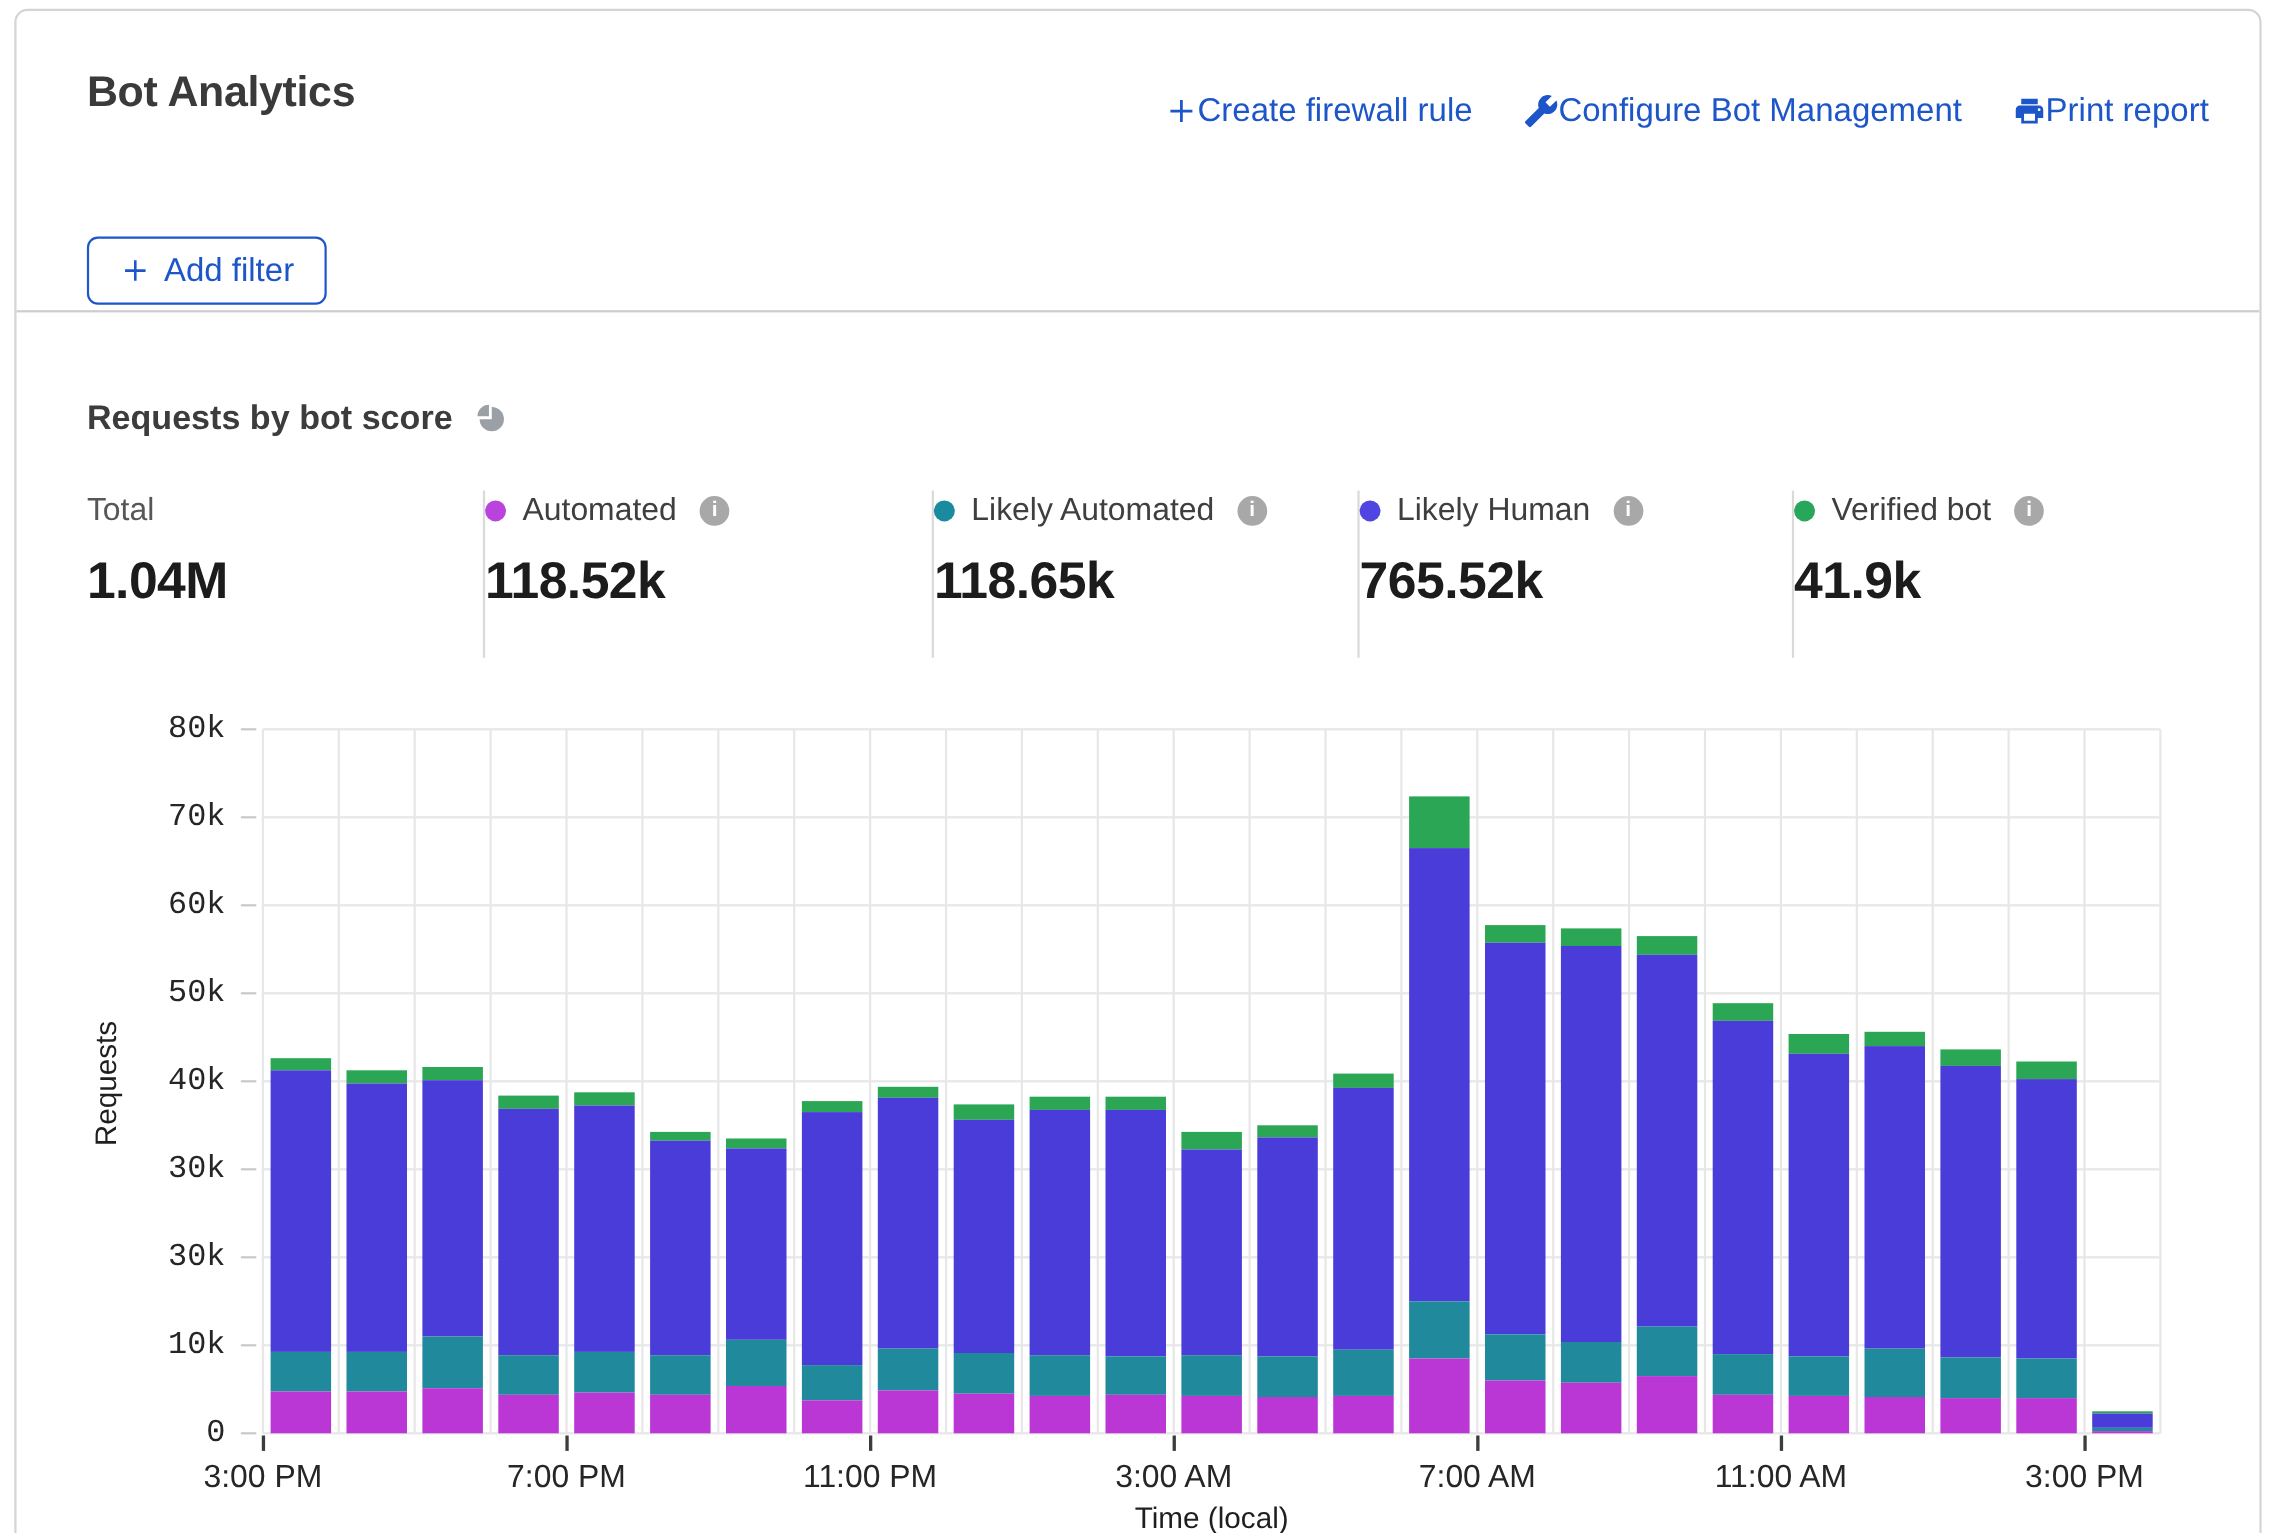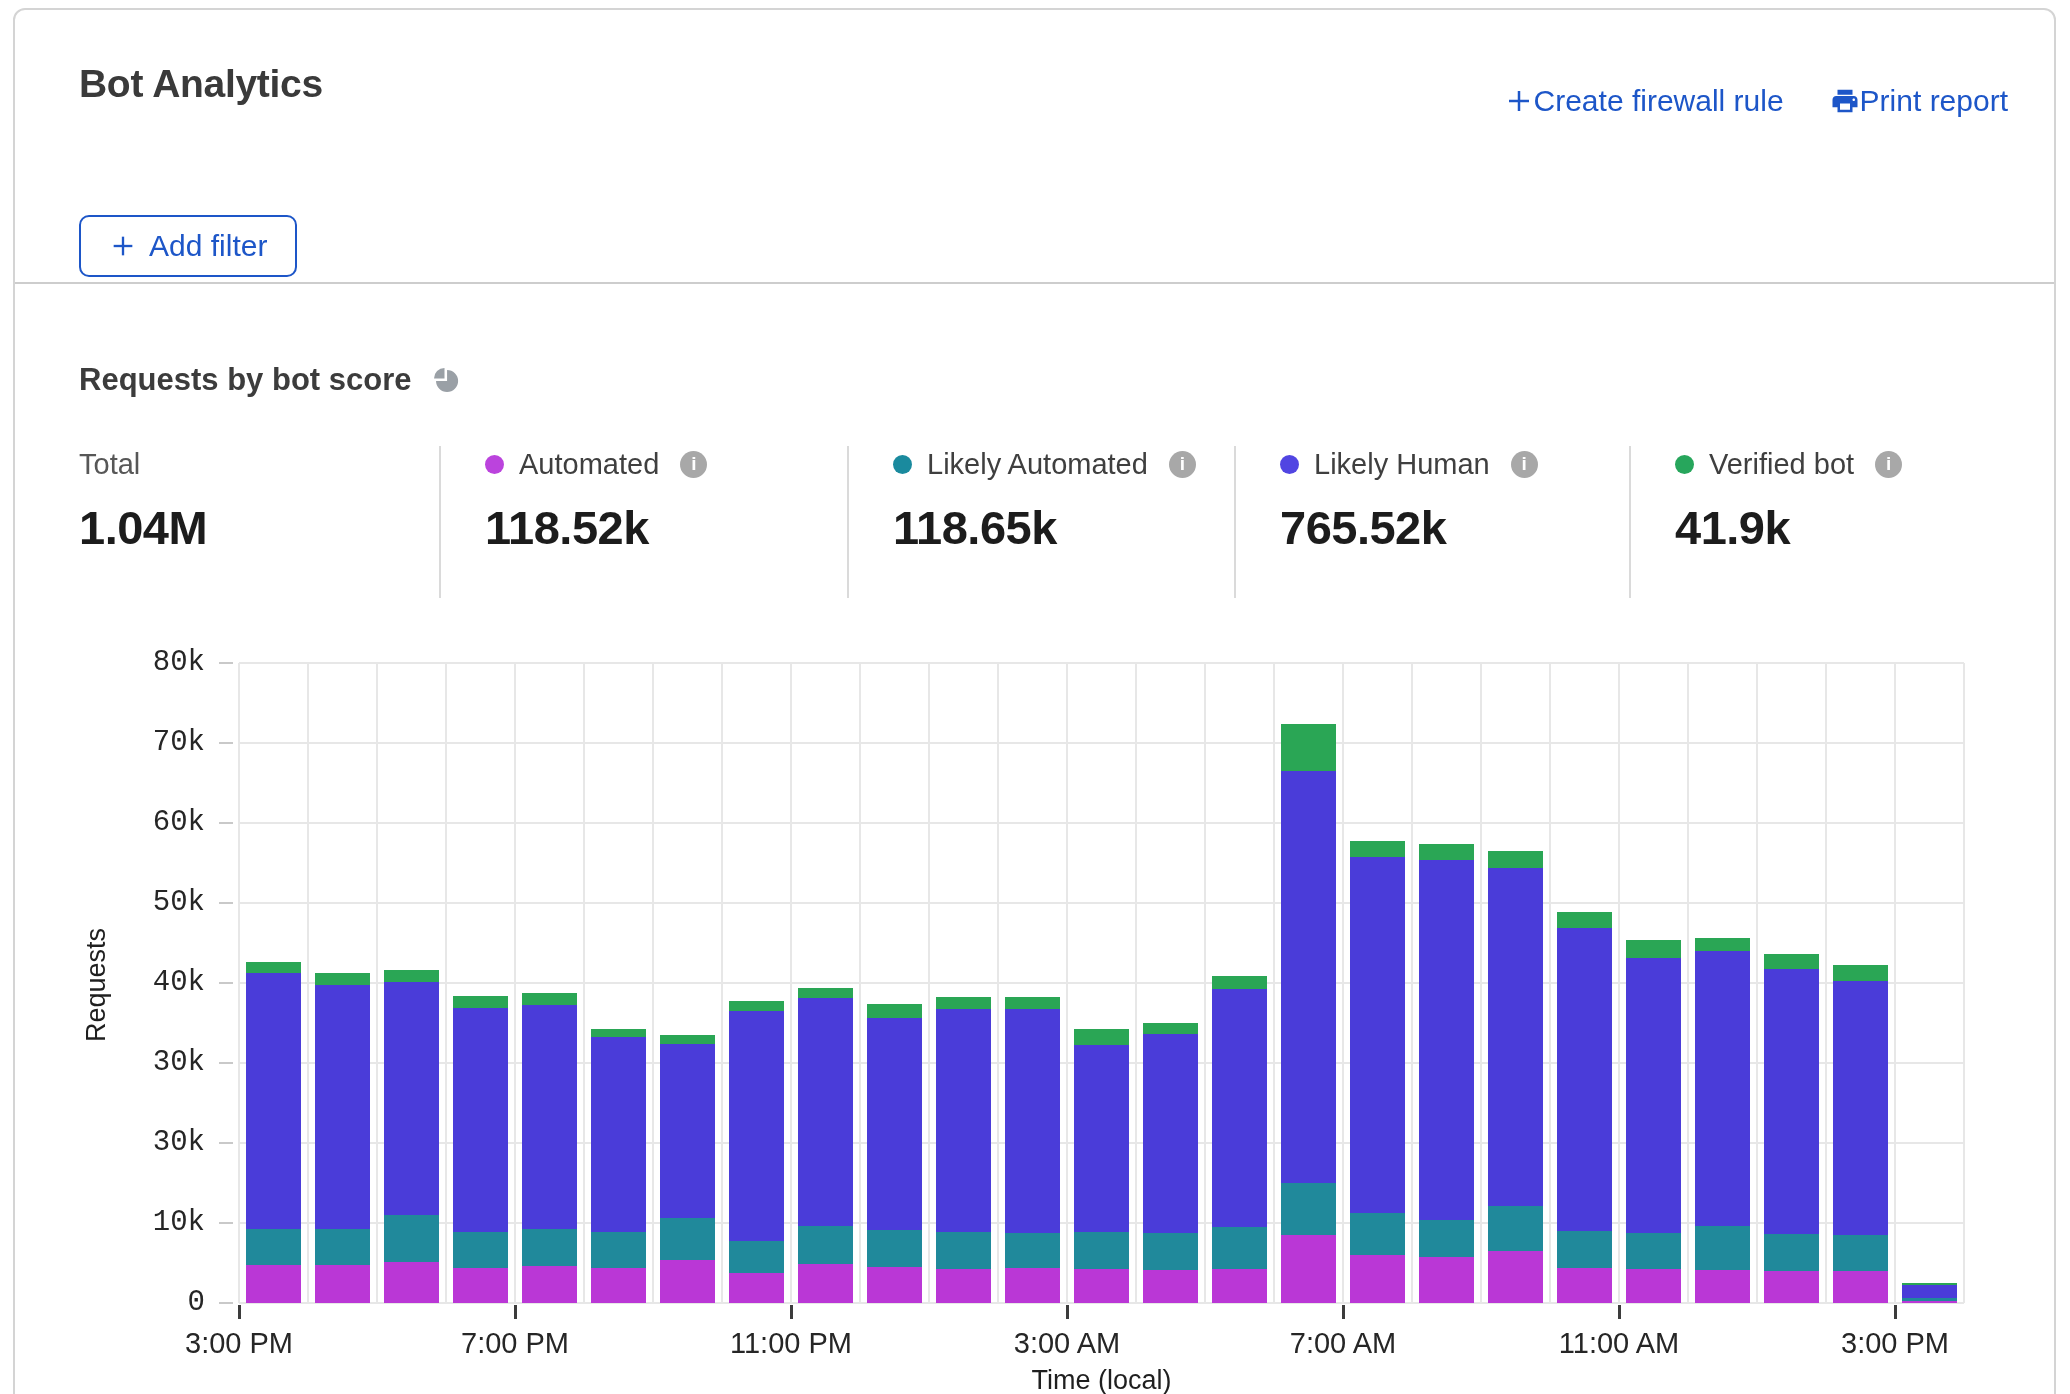--- a/index.html
+++ b/index.html
@@ -34,21 +34,21 @@
   .section-head h2 { font-size:31px; font-weight:700; color:#3c3c3c; }
 
   
   .stats { position:absolute; left:64px; top:436px; display:flex; }
   .stat { height:152px; }
   .stat.c0 { width:360px; }
   .stat.c1 { width:408px; }
   .stat.c2 { width:387px; }
   .stat.c3 { width:395px; }
   .stat.c4 { width:420px; }
-  .stat + .stat { border-left:2px solid #dadada; padding-left:44px; }
+  .stat + .stat { border-left:2px solid #dadada; }
   .stat-label-row { display:flex; align-items:center; gap:15px; height:36px; }
   .stat-label { font-size:29px; color:#3f3f3f; }
   .stat.c0 .stat-label { color:#575757; }
   .dot { width:19px; height:19px; border-radius:50%; flex:0 0 auto; }
   .info { width:27px; height:27px; border-radius:50%; background:#a8a8a8; color:#fff;
     display:flex; align-items:center; justify-content:center; font-size:19px; font-weight:700;
     margin-left:6px; cursor:pointer; }
   .stat-value { margin-top:18px; font-size:47px; font-weight:700; color:#1c1c1c; letter-spacing:-0.5px; }
 
   
@@ -76,20 +76,26 @@
 
   <h1 class="title">Bot Analytics</h1>
 
   <div class="actions">
     <a class="action">
       <svg width="30" height="30" viewBox="0 0 24 24" fill="currentColor">
           <path d="M11 4h2v16h-2z"></path>
           <path d="M4 11h16v2H4z"></path>
         </svg>
       <span>Create firewall rule</span>
+    </a>
+    <a class="action">
+      <svg width="32" height="32" viewBox="0 0 24 24" fill="currentColor" style="transform:scaleX(-1)">
+          <path d="M22.7 19l-9.1-9.1c.9-2.3.4-5-1.5-6.9-2-2-5-2.4-7.4-1.3L9 6 6 9 1.6 4.7C.4 7.1.9 10.1 2.9 12.1c1.9 1.9 4.6 2.4 6.9 1.5l9.1 9.1c.4.4 1 .4 1.4 0l2.3-2.3c.5-.4.5-1.1.1-1.4z"></path>
+        </svg>
+      <span>Configure Bot Management</span>
     </a>
     <a class="action">
       <svg width="30" height="30" viewBox="0 0 24 24" fill="currentColor">
           <path d="M19 8H5c-1.7 0-3 1.3-3 3v6h4v4h12v-4h4v-6c0-1.7-1.3-3-3-3zm-3 11H8v-5h8v5zm3-7c-.6 0-1-.4-1-1s.4-1 1-1 1 .4 1 1-.4 1-1 1zm-1-9H6v4h12V3z"></path>
         </svg>
       <span>Print report</span>
     </a>
   </div>
 
   <button class="add-filter">

